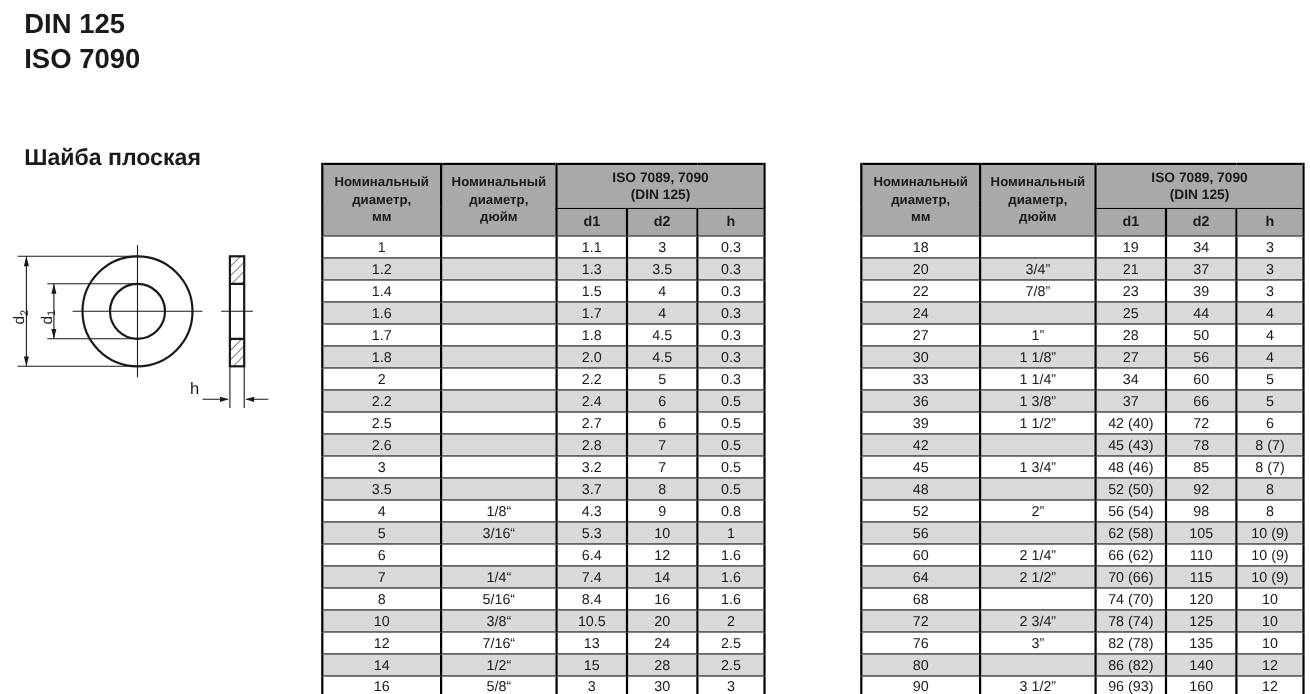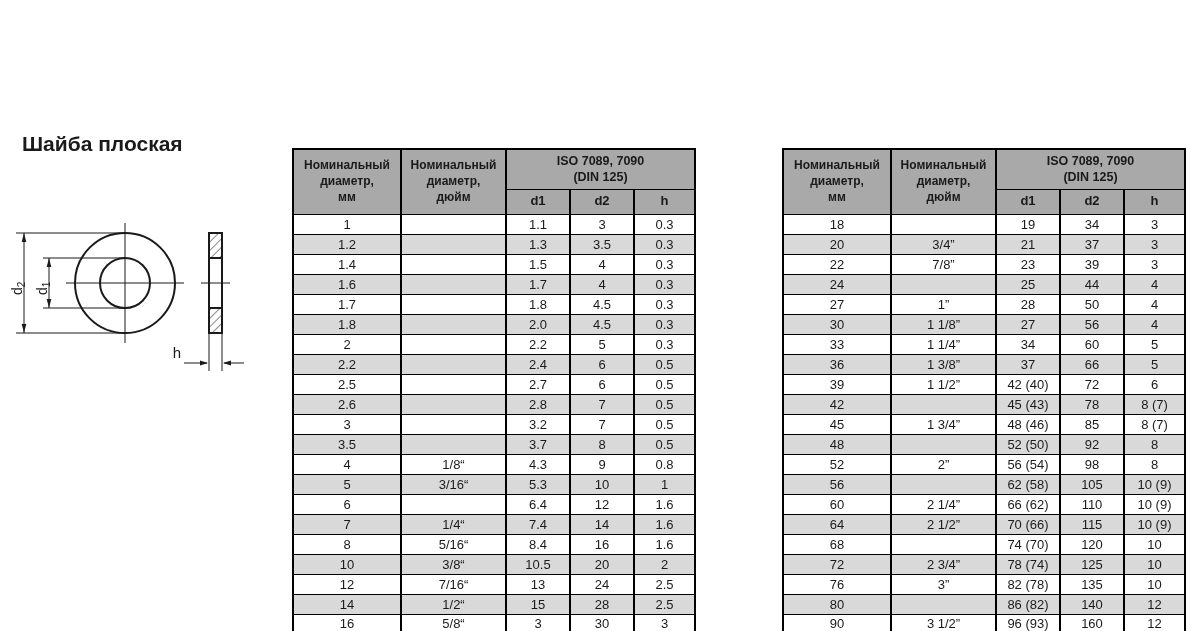--- a/index.html
+++ b/index.html
@@ -60,20 +60,22 @@
   .col-inch{width:105px;}
   .col-d1{width:64px;}
   .col-d2{width:64px;}
   .col-h{width:61px;}
   .drawing text{font-family:"Liberation Sans","DejaVu Sans",sans-serif;fill:var(--text,#1a1a1a);}
 </style>
 </head>
 <body>
 
 <div class="standards">
+  <div>DIN 125</div>
+  <div>ISO 7090</div>
 </div>
 
 <div class="product-title">Шайба плоская</div>
 
 <svg class="drawing" viewBox="0 0 260 180">
   <defs>
     <pattern id="hatch" width="6" height="6" patternUnits="userSpaceOnUse" patternTransform="rotate(45)">
       <line x1="0" y1="0" x2="0" y2="6" stroke="#1a1a1a" stroke-width="1"></line>
     </pattern>
   </defs>

